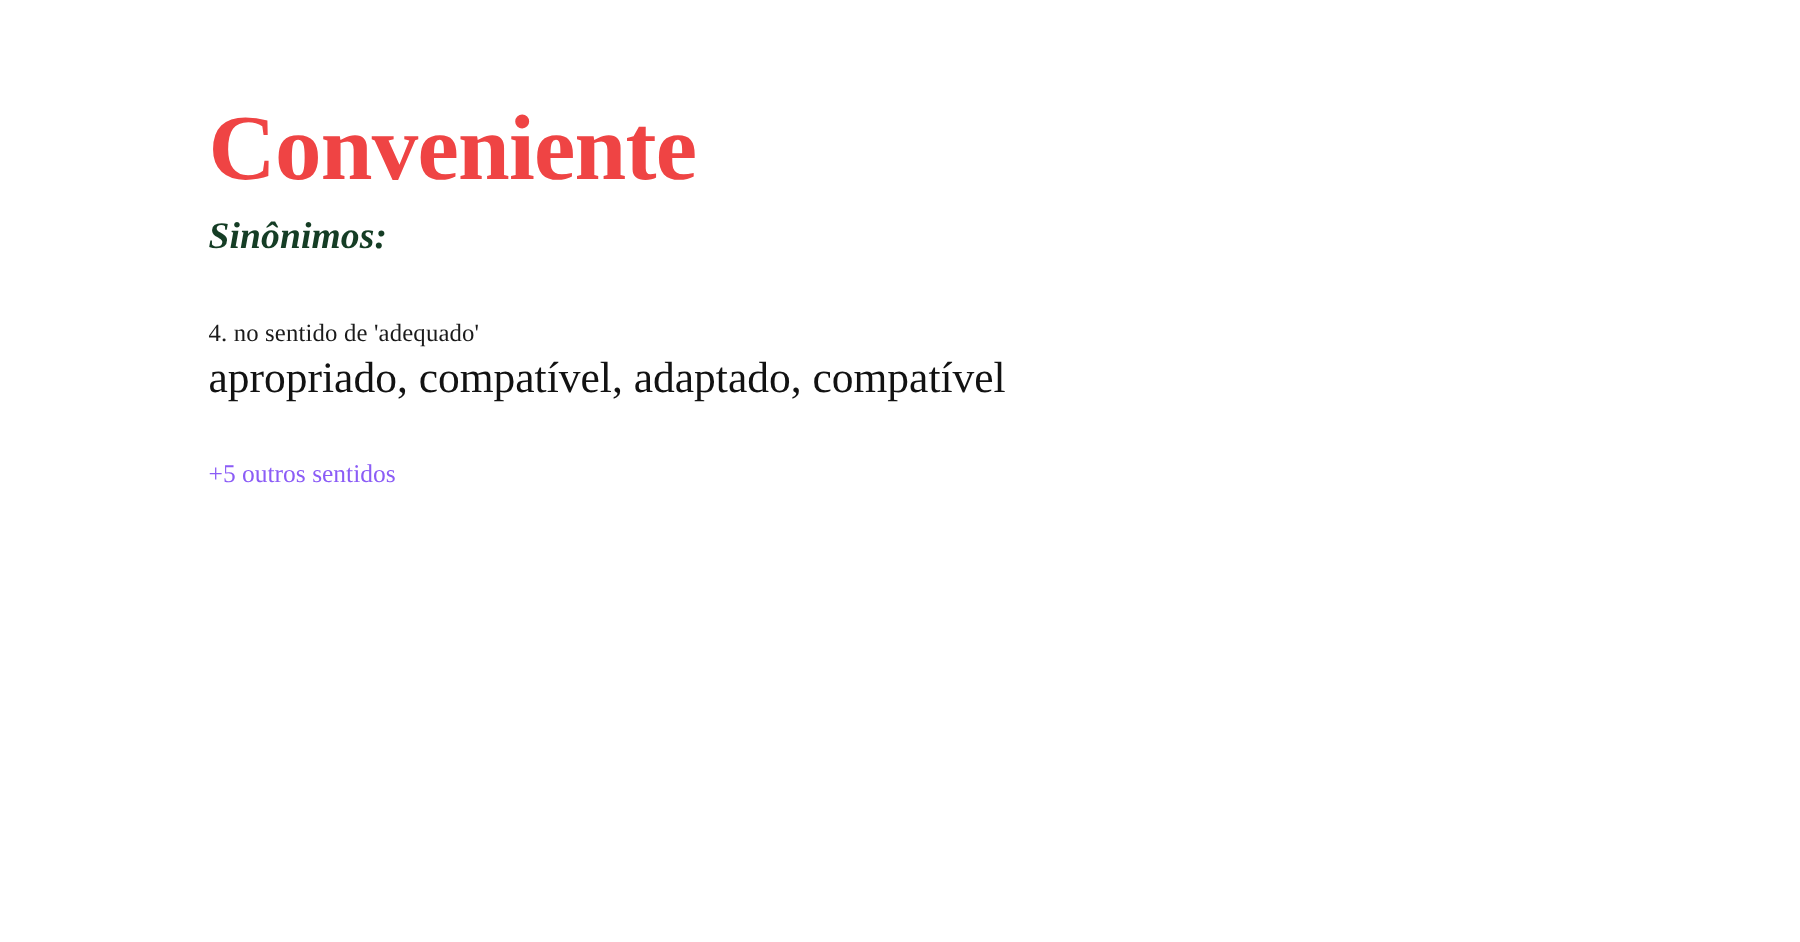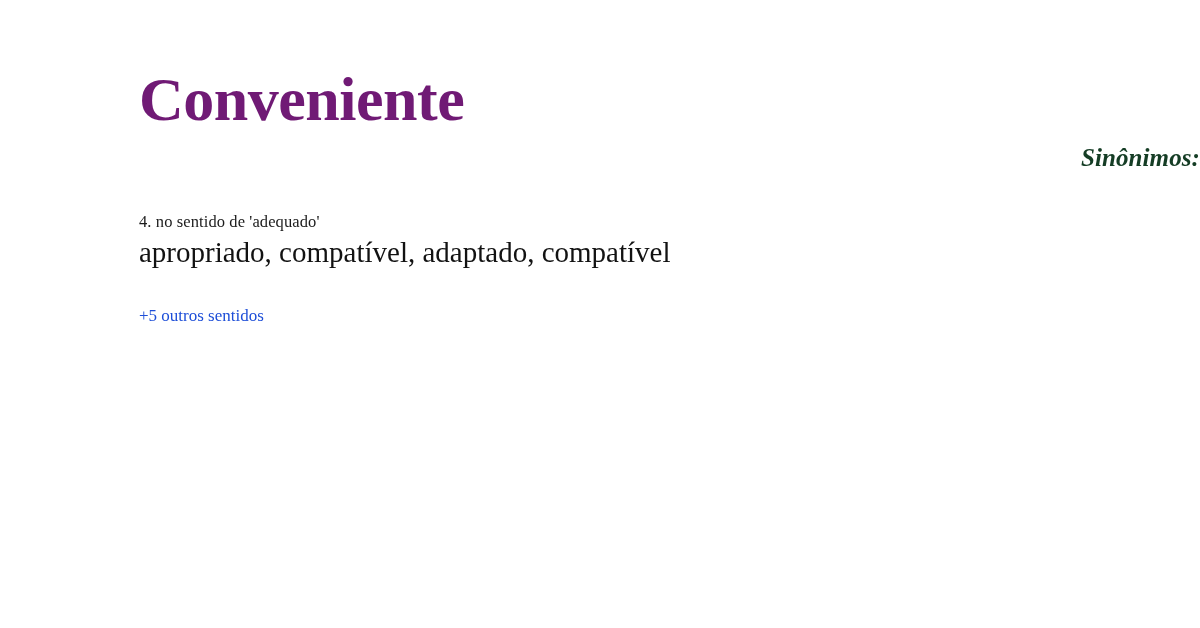--- a/index.html
+++ b/index.html
@@ -18,34 +18,33 @@
     width: 1200px;
     height: 628px;
     box-sizing: border-box;
     padding: 56px 0 0 139px;
   }
   .word-title {
     font-family: "Liberation Serif", serif;
     font-weight: bold;
     font-size: 62px;
     line-height: 1.0;
-    color: #701a75;
+    color: #ef4444;
     letter-spacing: -0.5px;
     margin: 0;
     padding-top: 12px;
   }
   .subtitle {
     font-family: "Liberation Serif", serif;
     font-weight: bold;
     font-style: italic;
     font-size: 25px;
     color: #153d25;
     margin: 14px 0 0 0;
     letter-spacing: 0.1px;
-    text-align: right;
   }
   .senses {
     margin-top: 40px;
   }
   .sense {
     margin-bottom: 27px;
   }
   .sense-label {
     font-family: "Liberation Serif", serif;
     font-size: 16.5px;
@@ -56,21 +55,21 @@
   .sense-words {
     font-family: "Liberation Serif", serif;
     font-size: 29px;
     color: #121212;
     margin: 0;
     line-height: 1.25;
   }
   .more-senses {
     font-family: "Liberation Serif", serif;
     font-size: 17px;
-    color: #1d4ed8;
+    color: #8b5cf6;
     margin: 36px 0 0 0;
   }
   .source {
     font-family: "Liberation Serif", serif;
     font-style: italic;
     font-weight: bold;
     font-size: 21px;
     color: #153d25;
     margin: 49px 0 0 0;
   }

